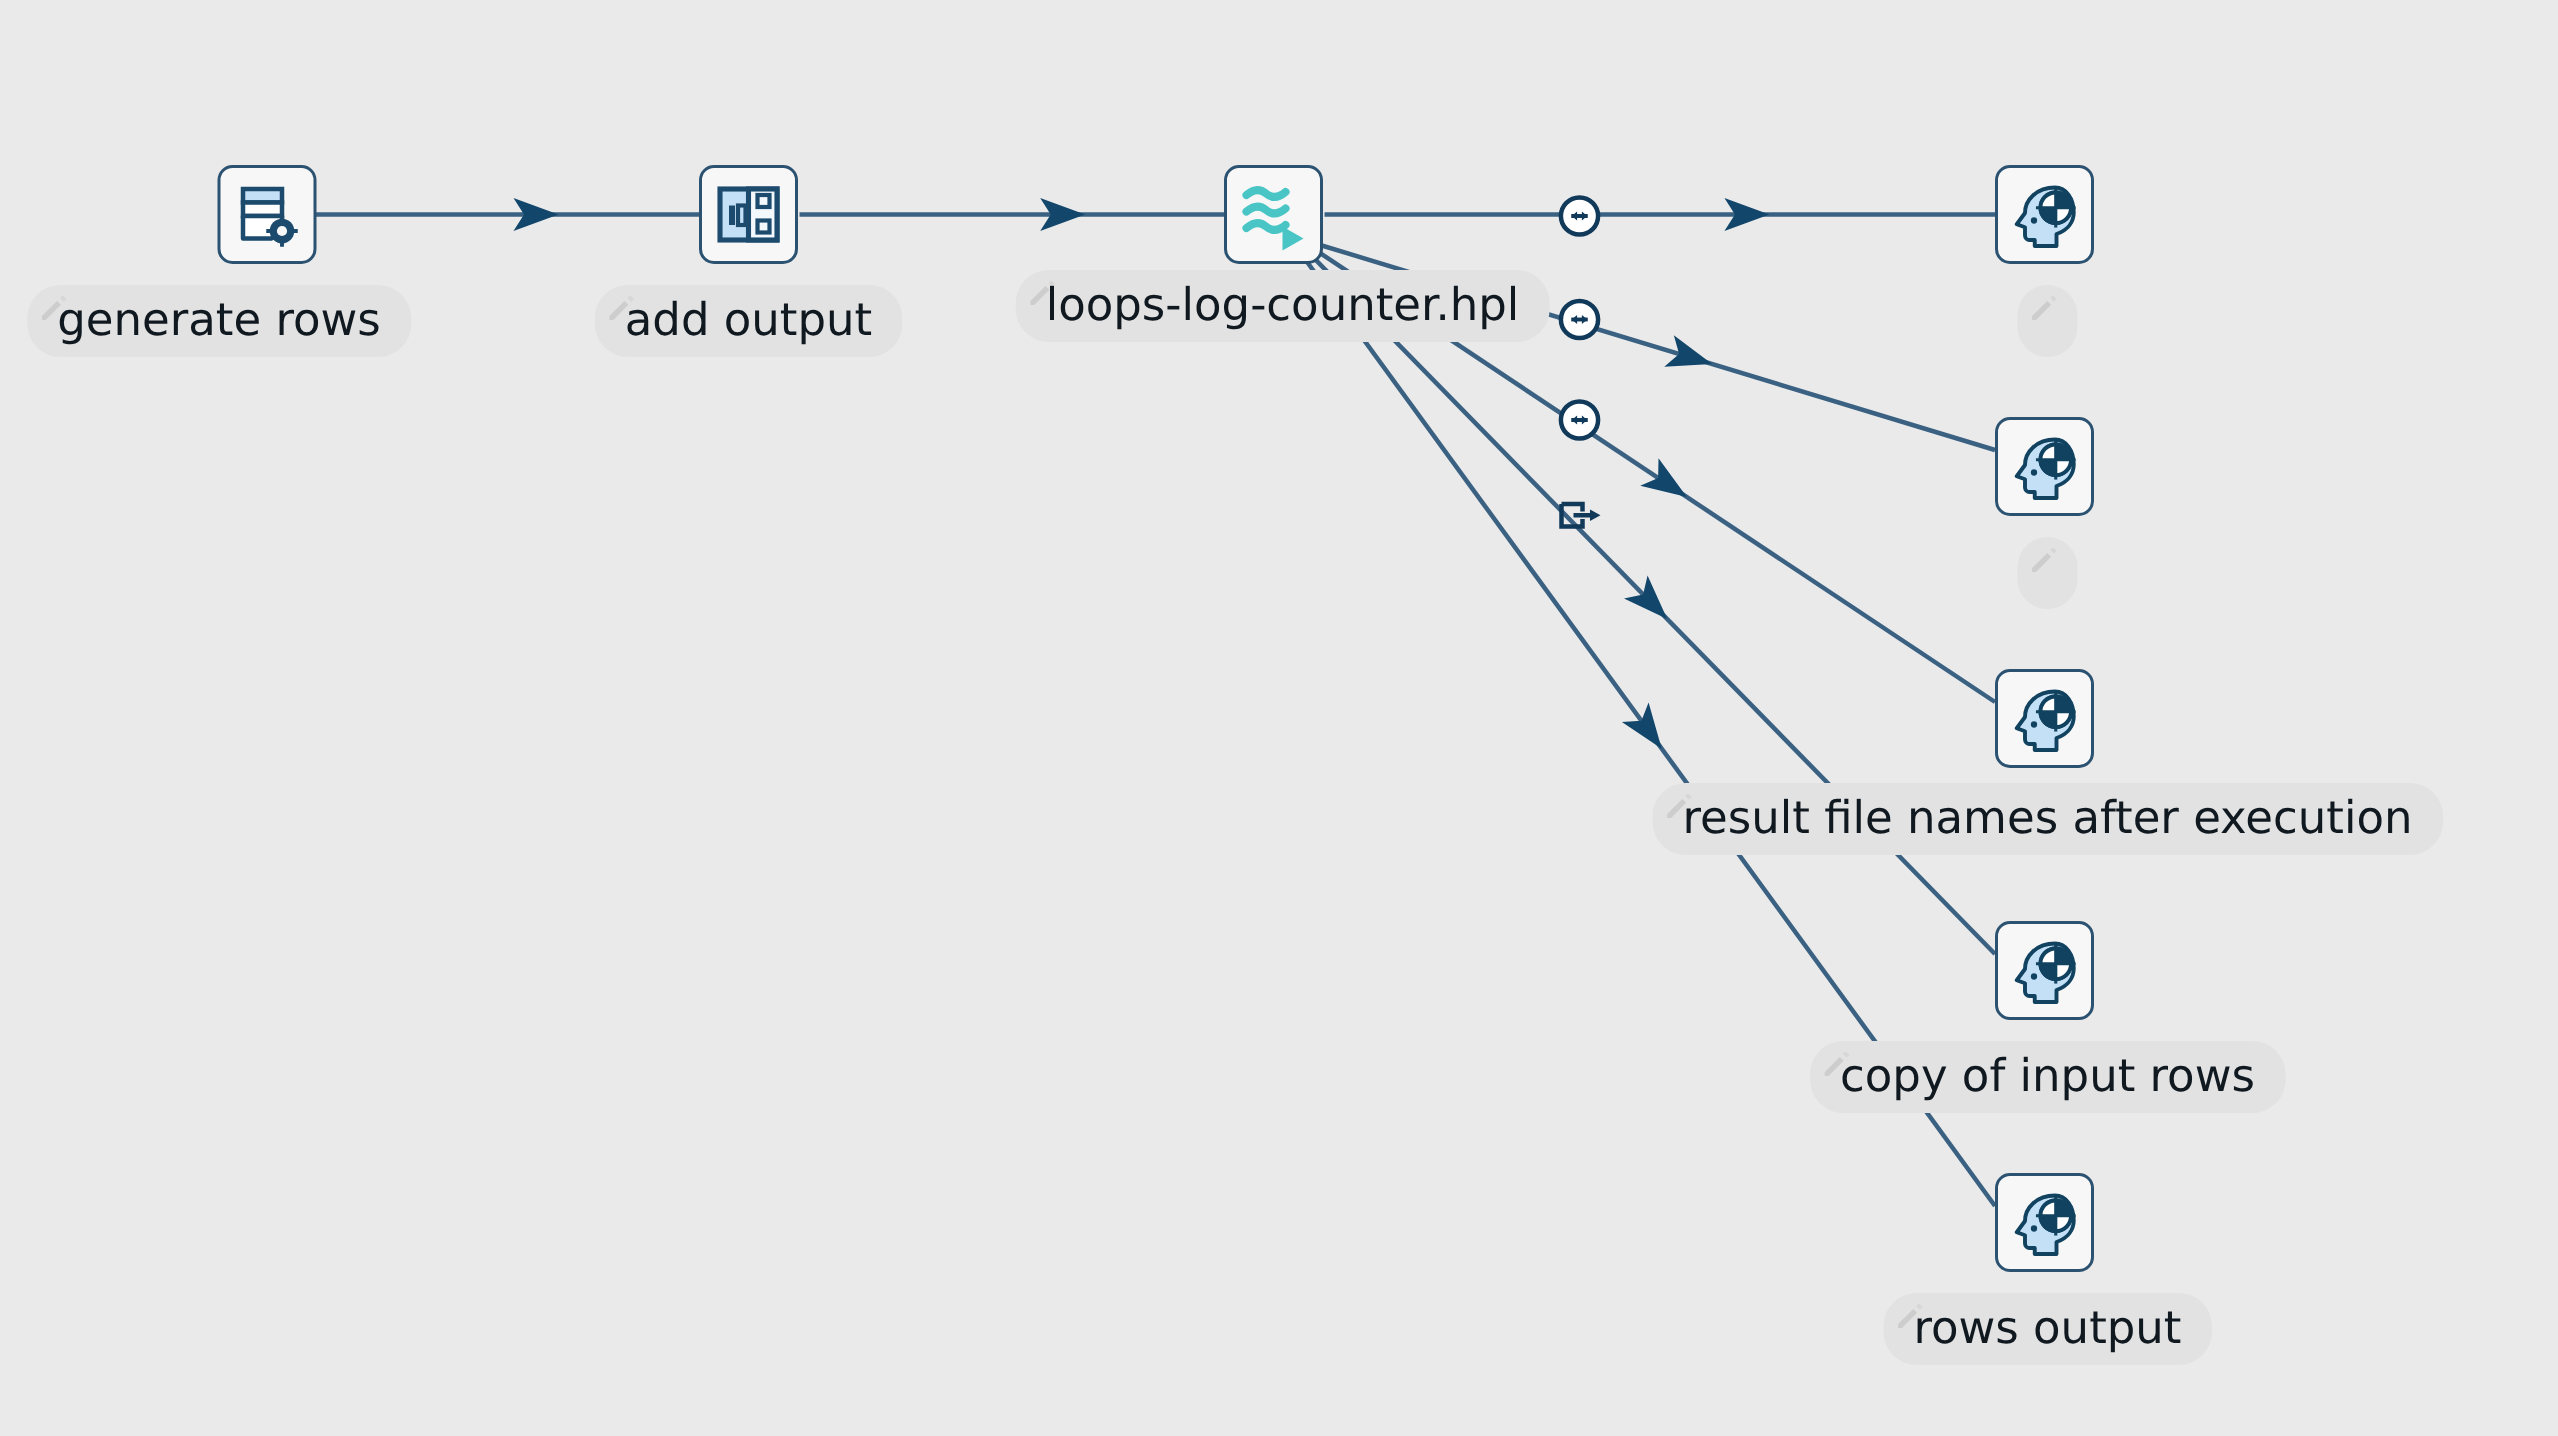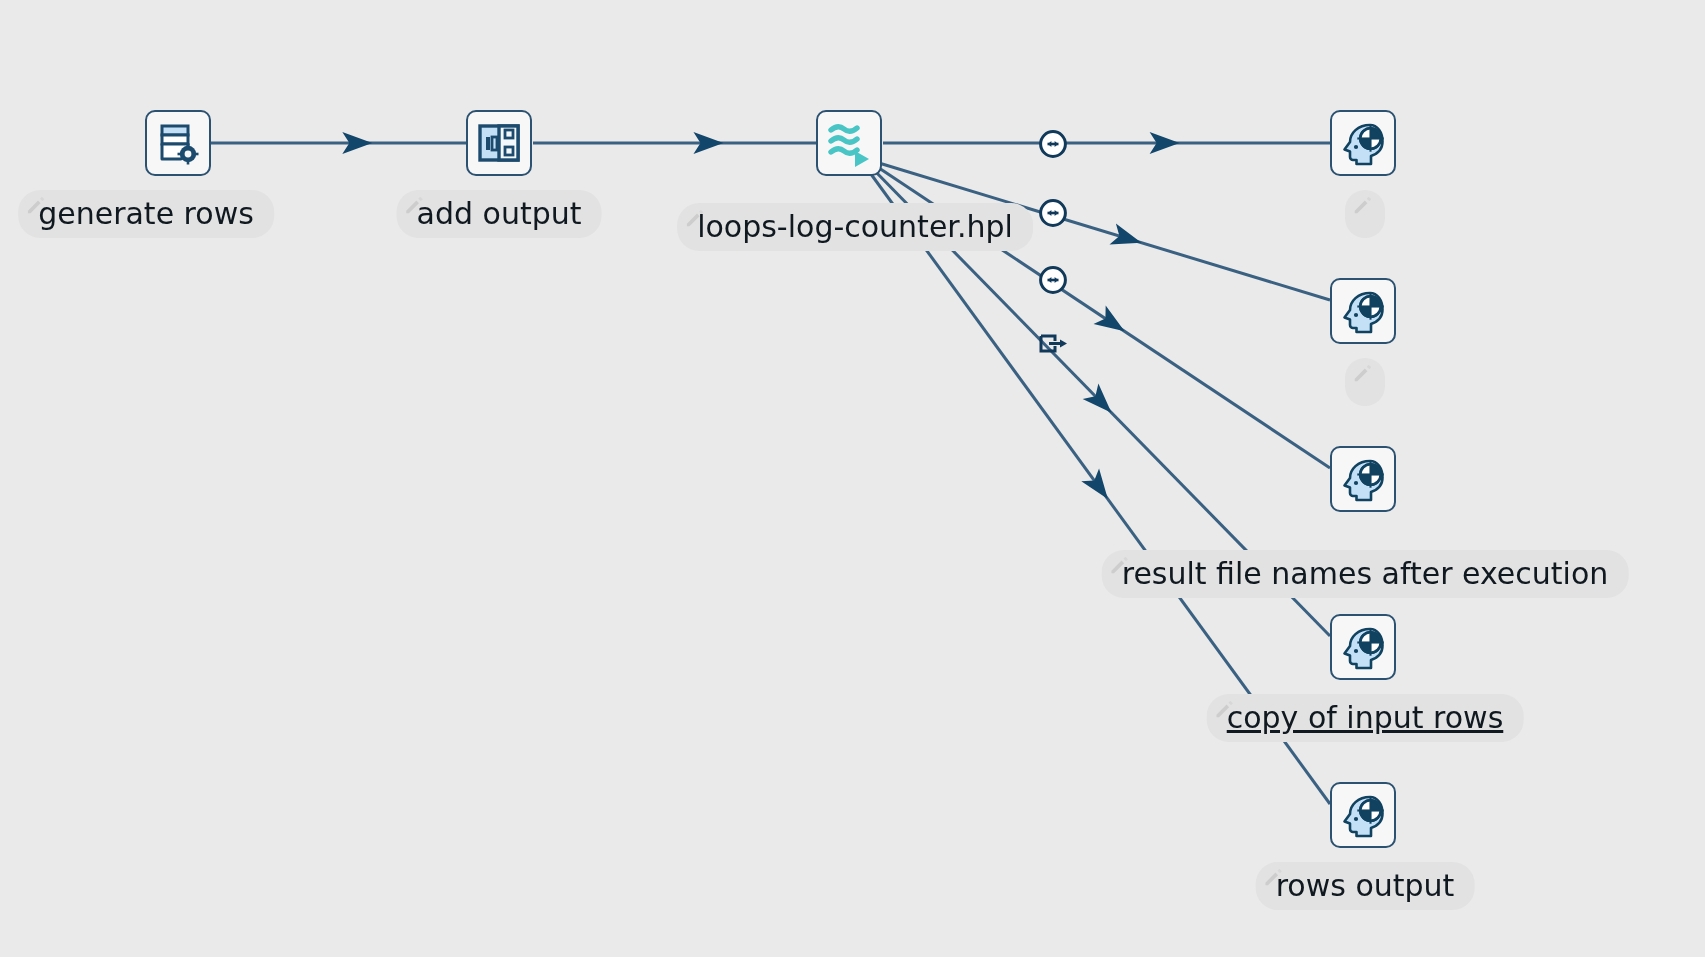--- a/index.html
+++ b/index.html
@@ -224,47 +224,47 @@
     </svg>
         <span class="ptxt">generate rows</span>
       </div>
       <div class="pill" style="left: 499px; top: 190px;">
         <svg class="pencil" viewBox="0 0 24 24">
       <path d="M3 18.2 L3 21 L5.8 21 L16.8 10 L14 7.2 Z" fill="#bcbcbc"></path>
       <path d="M18.9 7.9 L21 5.8 L18.2 3 L16.1 5.1 Z" fill="#cfcfcf"></path>
     </svg>
         <span class="ptxt">add output</span>
       </div>
-      <div class="pill" style="left: 855px; top: 203px;">
+      <div class="pill" style="left: 855px; top: 180px;">
         <svg class="pencil" viewBox="0 0 24 24">
       <path d="M3 18.2 L3 21 L5.8 21 L16.8 10 L14 7.2 Z" fill="#bcbcbc"></path>
       <path d="M18.9 7.9 L21 5.8 L18.2 3 L16.1 5.1 Z" fill="#cfcfcf"></path>
     </svg>
         <span class="ptxt">loops-log-counter.hpl</span>
       </div>
       <div class="pill" style="left: 1365px; top: 190px;">
         <svg class="pencil" viewBox="0 0 24 24">
       <path d="M3 18.2 L3 21 L5.8 21 L16.8 10 L14 7.2 Z" fill="#bcbcbc"></path>
       <path d="M18.9 7.9 L21 5.8 L18.2 3 L16.1 5.1 Z" fill="#cfcfcf"></path>
     </svg>
       </div>
       <div class="pill" style="left: 1365px; top: 358px;">
         <svg class="pencil" viewBox="0 0 24 24">
       <path d="M3 18.2 L3 21 L5.8 21 L16.8 10 L14 7.2 Z" fill="#bcbcbc"></path>
       <path d="M18.9 7.9 L21 5.8 L18.2 3 L16.1 5.1 Z" fill="#cfcfcf"></path>
     </svg>
       </div>
-      <div class="pill" style="left: 1365px; top: 550px;">
+      <div class="pill" style="left: 1365px; top: 522px;">
         <svg class="pencil" viewBox="0 0 24 24">
       <path d="M3 18.2 L3 21 L5.8 21 L16.8 10 L14 7.2 Z" fill="#bcbcbc"></path>
       <path d="M18.9 7.9 L21 5.8 L18.2 3 L16.1 5.1 Z" fill="#cfcfcf"></path>
     </svg>
         <span class="ptxt">result file names after execution</span>
       </div>
-      <div class="pill" style="left: 1365px; top: 694px; text-decoration: underline;">
+      <div class="pill" style="left: 1365px; top: 694px;">
         <svg class="pencil" viewBox="0 0 24 24">
       <path d="M3 18.2 L3 21 L5.8 21 L16.8 10 L14 7.2 Z" fill="#bcbcbc"></path>
       <path d="M18.9 7.9 L21 5.8 L18.2 3 L16.1 5.1 Z" fill="#cfcfcf"></path>
     </svg>
         <span class="ptxt">copy of input rows</span>
       </div>
       <div class="pill" style="left: 1365px; top: 862px;">
         <svg class="pencil" viewBox="0 0 24 24">
       <path d="M3 18.2 L3 21 L5.8 21 L16.8 10 L14 7.2 Z" fill="#bcbcbc"></path>
       <path d="M18.9 7.9 L21 5.8 L18.2 3 L16.1 5.1 Z" fill="#cfcfcf"></path>

